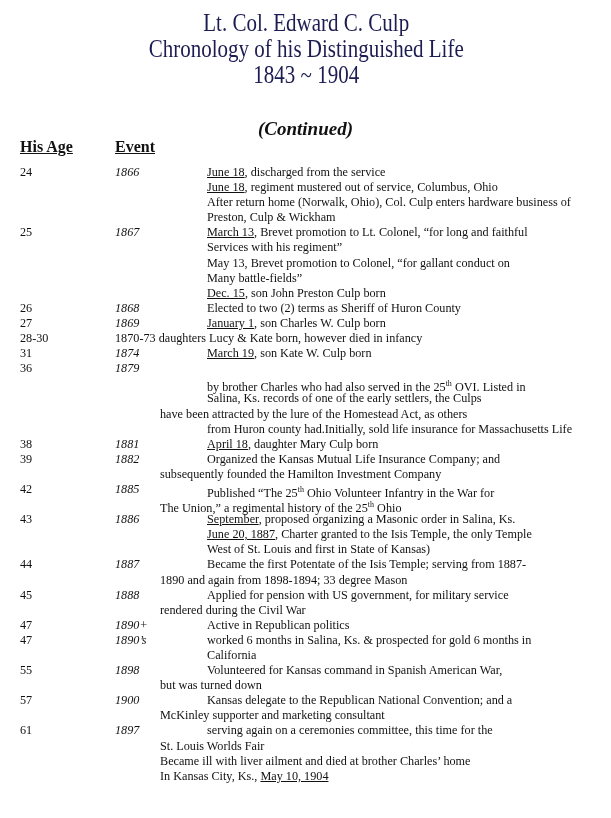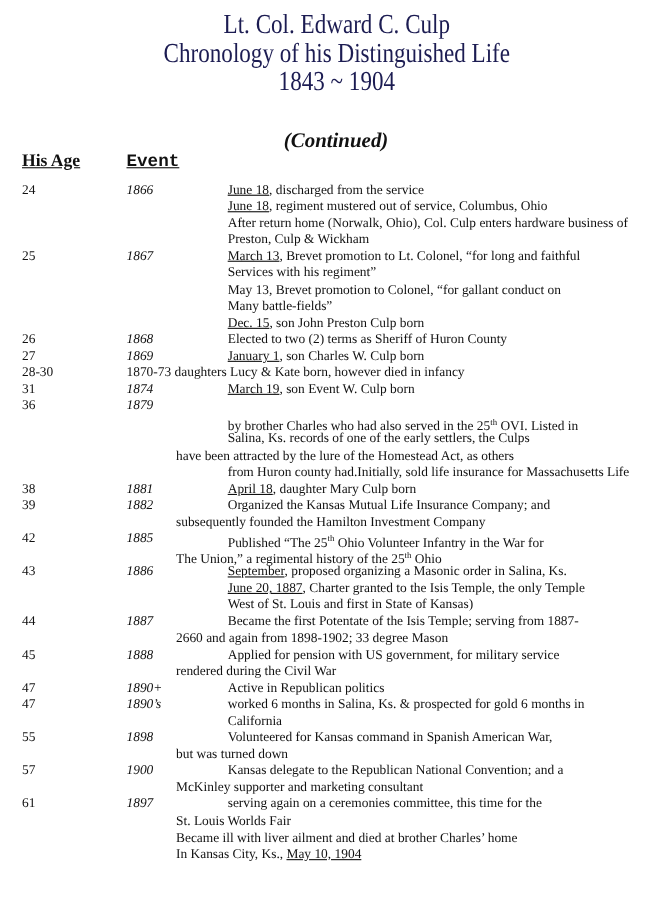--- a/index.html
+++ b/index.html
@@ -9,21 +9,21 @@
            color: #1c1c52; font-family: "Liberation Serif", serif;
            font-size: 25px; line-height: 26px; transform: scaleX(0.84); transform-origin: 310px 0; }
   #t1 { top: 10px; }
   #t2 { top: 36px; }
   #t3 { top: 62px; }
   .continued { position: absolute; top: 118px; left: 0; width: 611px; text-align: center;
                font-weight: bold; font-style: italic; font-size: 19px; color: #111; }
   .hdr { position: absolute; top: 138px; font-weight: bold; font-size: 16px;
          text-decoration: underline; color: #111; }
   #h-age { left: 20px; }
-  #h-event { left: 115px; font-family: Liberation Mono, monospace; }
+  #h-event { left: 115px; }
   .rows { position: absolute; top: 165px; left: 0; width: 563px; font-size: 12.2px; line-height: 15.1px; }
   .line { position: relative; height: 15.1px; white-space: nowrap; }
   .age { position: absolute; left: 20px; }
   .year { position: absolute; left: 115px; font-style: italic; }
   .txt { position: absolute; white-space: nowrap; }
   .ind-main { left: 207px; }
   .ind-wrap { left: 160px; }
   .ind-year { left: 115px; }
   u { text-decoration: underline; text-align: right; }
 </style>
@@ -80,21 +80,21 @@
       <span class="year">1869</span>
       <span class="txt ind-main"><u>January 1</u><span>, son Charles W. Culp born</span></span>
     </div>
     <div class="line">
       <span class="age">28-30</span>
       <span class="txt ind-year"><span>1870-73 daughters Lucy &amp; Kate born, however died in infancy</span></span>
     </div>
     <div class="line">
       <span class="age">31</span>
       <span class="year">1874</span>
-      <span class="txt ind-main"><u>March 19</u><span>, son Event W. Culp born</span></span>
+      <span class="txt ind-main"><u>March 19</u><span>, son Kate W. Culp born</span></span>
     </div>
     <div class="line">
       <span class="age">36</span>
       <span class="year">1879</span>
     </div>
     <div class="line">
       <span class="txt ind-main"><span>by brother Charles who had also served in the 25</span><sup style="font-size: 8px;">th</sup><span> OVI.  Listed in</span></span>
     </div>
     <div class="line">
       <span class="txt ind-main"><span>Salina, Ks. records of one of the early settlers, the Culps</span></span>
@@ -136,21 +136,21 @@
     </div>
     <div class="line">
       <span class="txt ind-main"><span>West of St. Louis and first in State of Kansas)</span></span>
     </div>
     <div class="line">
       <span class="age">44</span>
       <span class="year">1887</span>
       <span class="txt ind-main"><span>Became the first Potentate of the Isis Temple; serving from 1887-</span></span>
     </div>
     <div class="line">
-      <span class="txt ind-wrap"><span>2660 and again from 1898-1902; 33 degree Mason</span></span>
+      <span class="txt ind-wrap"><span>1890 and again from 1898-1894; 33 degree Mason</span></span>
     </div>
     <div class="line">
       <span class="age">45</span>
       <span class="year">1888</span>
       <span class="txt ind-main"><span>Applied for pension with US government, for military service</span></span>
     </div>
     <div class="line">
       <span class="txt ind-wrap"><span>rendered during the Civil War</span></span>
     </div>
     <div class="line">

